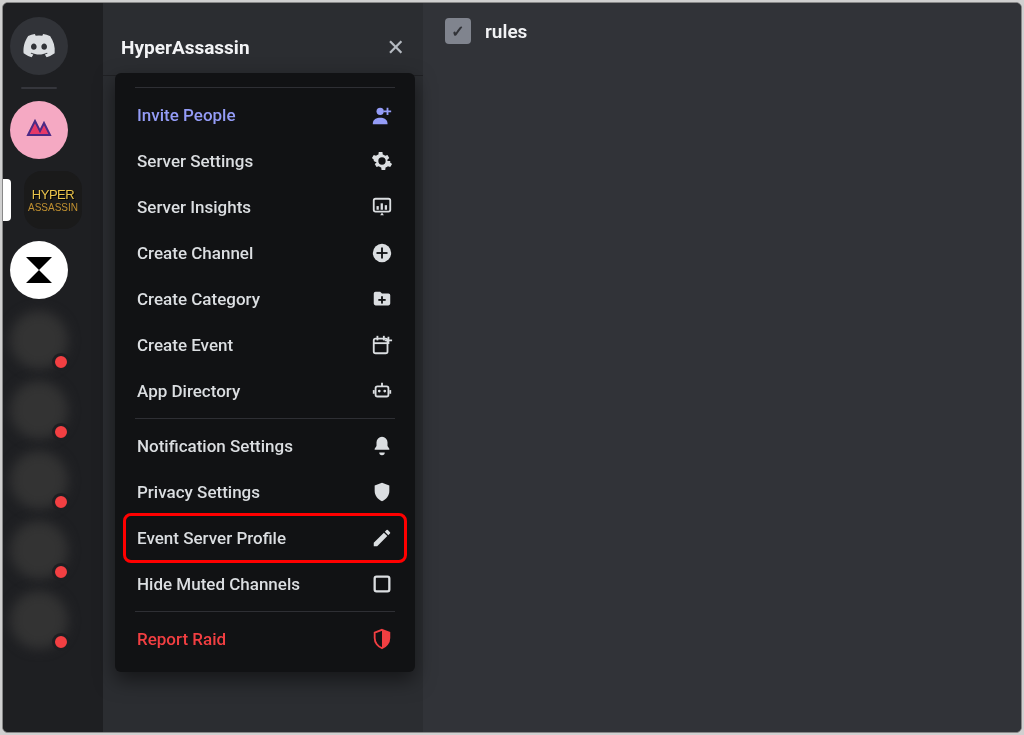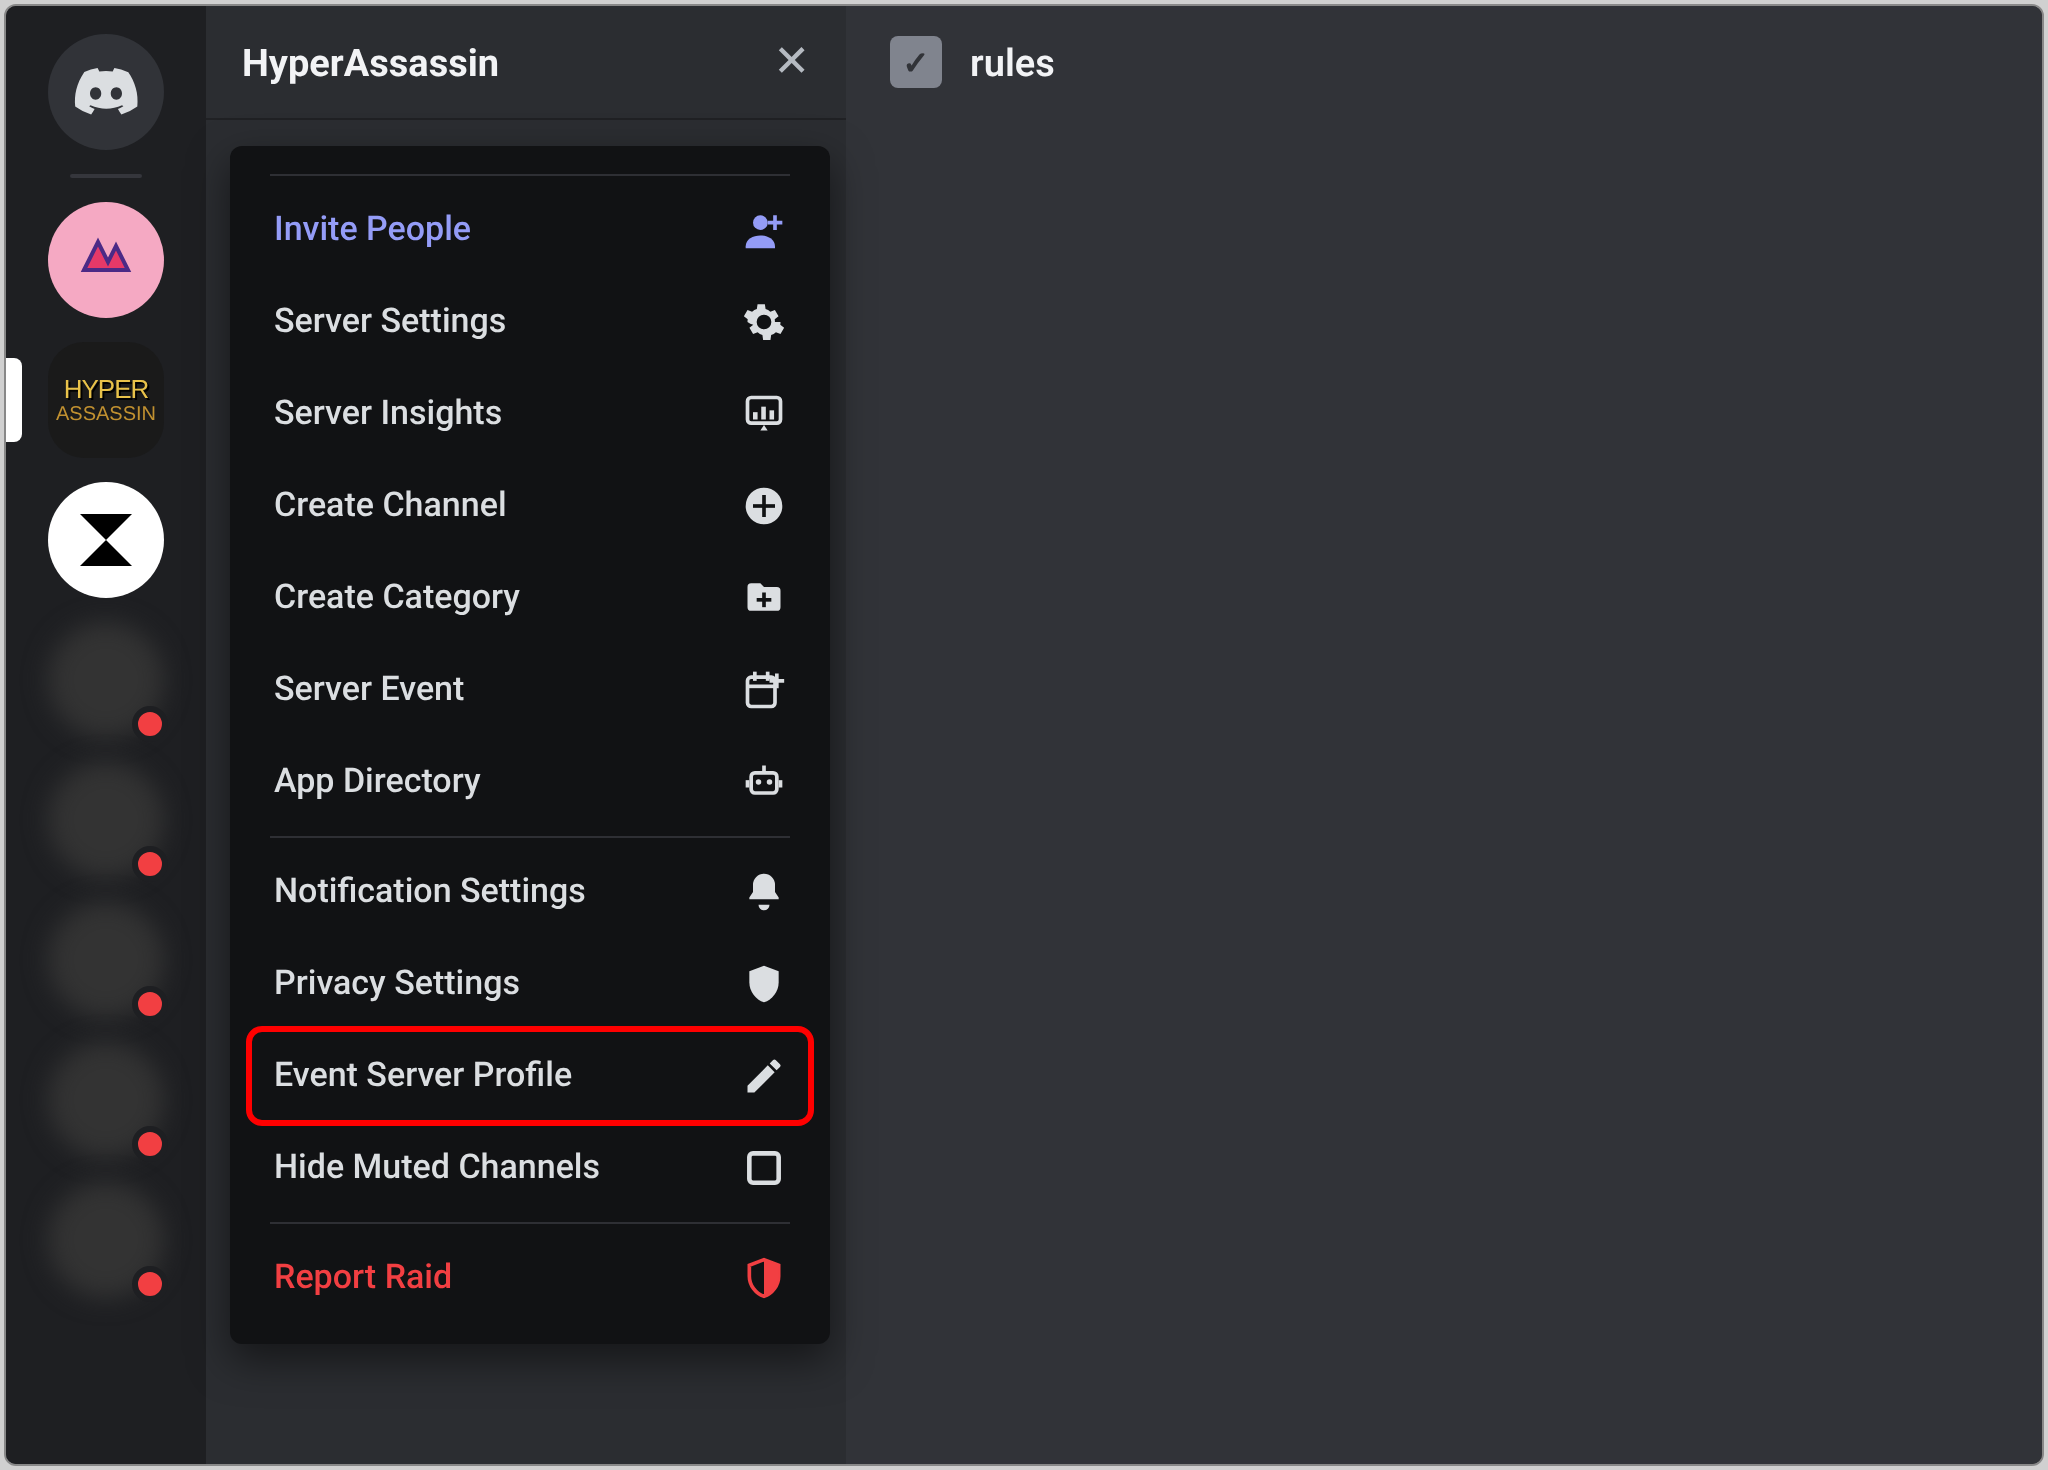--- a/index.html
+++ b/index.html
@@ -1,38 +1,38 @@
 <!DOCTYPE html>
 <html><head>
 <meta charset="utf-8">
 <style>
   * { box-sizing: border-box; margin: 0; padding: 0; }
   html, body { width: 1024px; height: 735px; overflow: hidden; font-family: -apple-system, BlinkMacSystemFont, "Segoe UI", Roboto, Helvetica, Arial, sans-serif; background: #d0d0d0; }
   .frame { position: relative; width: 1024px; height: 735px; background: #d0d0d0; padding: 2px; }
   .app { position: relative; width: 1020px; height: 731px; background: #313338; border-radius: 6px; overflow: hidden; border: 1px solid #888; }
 
   
-  .guild-rail { position: absolute; left: 0; top: 0; bottom: 0; width: 100px; background: #1e1f22; display: flex; flex-direction: column; align-items: center; padding-top: 14px; gap: 12px; }
+  .guild-rail { position: absolute; left: 0; top: 0; bottom: 0; width: 100px; background: #1e1f22; display: flex; flex-direction: column; padding-top: 14px; gap: 12px; }
   .rail-inner { width: 72px; display: flex; flex-direction: column; align-items: center; gap: 12px; }
   .guild-icon { width: 58px; height: 58px; border-radius: 50%; background: #313338; display: flex; align-items: center; justify-content: center; flex-shrink: 0; cursor: pointer; }
   .guild-icon.pink { background: #f5a9c3; }
   .guild-icon.hyper { background: #1a1a1a; border-radius: 18px; position: relative; overflow: hidden; display:flex; align-items:center; justify-content:center;}
   .guild-icon.white { background: #fff; }
   .guild-icon.blur { filter: blur(6px); background: #333; }
   .sel-pill { position: absolute; left: 0; width: 8px; height: 42px; background: #fff; border-radius: 0 4px 4px 0; }
 
   .hyper-top{font-family:Impact,sans-serif;font-size:13px;color:#e8c24a;letter-spacing:-0.5px;line-height:1;text-shadow:1px 1px 0 #000;}
   .hyper-bot{font-family:Impact,sans-serif;font-size:10px;color:#c09030;letter-spacing:0;line-height:1;margin-top:2px;}
   .hyper-wrap{display:flex;flex-direction:column;align-items:center;justify-content:center;}
 
   
   .channel-sidebar { position: absolute; left: 100px; top: 0; bottom: 0; width: 320px; background: #2b2d31; }
 
   
-  .server-header { position: absolute; left: 100px; top: 0; width: 320px; height: 56px; background: #2b2d31; display: flex; align-items: center; padding: 0 18px; justify-content: space-between; box-shadow: 0 1px 0 rgba(0,0,0,0.25); z-index: 4; gap: 17px; }
+  .server-header { position: absolute; left: 100px; top: 16px; width: 320px; height: 56px; background: #2b2d31; display: flex; align-items: center; padding: 0 18px; justify-content: space-between; box-shadow: 0 1px 0 rgba(0,0,0,0.25); z-index: 4; gap: 17px; }
   .server-name { color: #f2f3f5; font-weight: 700; font-size: 19px; }
   .close-x { color: #b5bac1; font-size: 22px; cursor: pointer; }
 
   
   .main-header { position: absolute; left: 420px; right: 0; top: 0; height: 56px; background: #313338; display: flex; align-items: center; padding: 0 22px; gap: 14px; box-shadow: 0 1px 0 rgba(0,0,0,0.25); }
   .rules-icon { width: 26px; height: 26px; background: #80848e; border-radius: 4px; display:flex; align-items:center; justify-content:center; }
   .rules-check { color: #313338; font-weight: 900; font-size: 16px; }
   .channel-name { color: #f2f3f5; font-weight: 600; font-size: 19px; }
   .main-content { position: absolute; left: 420px; right: 0; top: 56px; bottom: 0; background: #313338; }
 
@@ -189,21 +189,21 @@
         <span class="dd-icon">
             <svg viewBox="0 0 24 24">
               <path d="M3 6a2 2 0 0 1 2-2h5l2 2h7a2 2 0 0 1 2 2v9a2 2 0 0 1-2 2H5a2 2 0 0 1-2-2z"></path>
               <rect x="11" y="9" width="2" height="8" fill="#111214"></rect>
               <rect x="8" y="12" width="8" height="2" fill="#111214"></rect>
             </svg>
           </span>
       </div>
 
       <div class="dd-item">
-        <span>Server Event</span>
+        <span>Create Event</span>
         <span class="dd-icon">
             <svg viewBox="0 0 24 24">
               <rect x="3" y="5" width="15" height="16" rx="2" fill="none" stroke="currentColor" stroke-width="2"></rect>
               <rect x="6" y="2" width="2" height="5"></rect>
               <rect x="13" y="2" width="2" height="5"></rect>
               <rect x="3" y="9" width="15" height="2"></rect>
               <path d="M20 3v3h3v2h-3v3h-2V8h-3V6h3V3z"></path>
             </svg>
           </span>
       </div>

